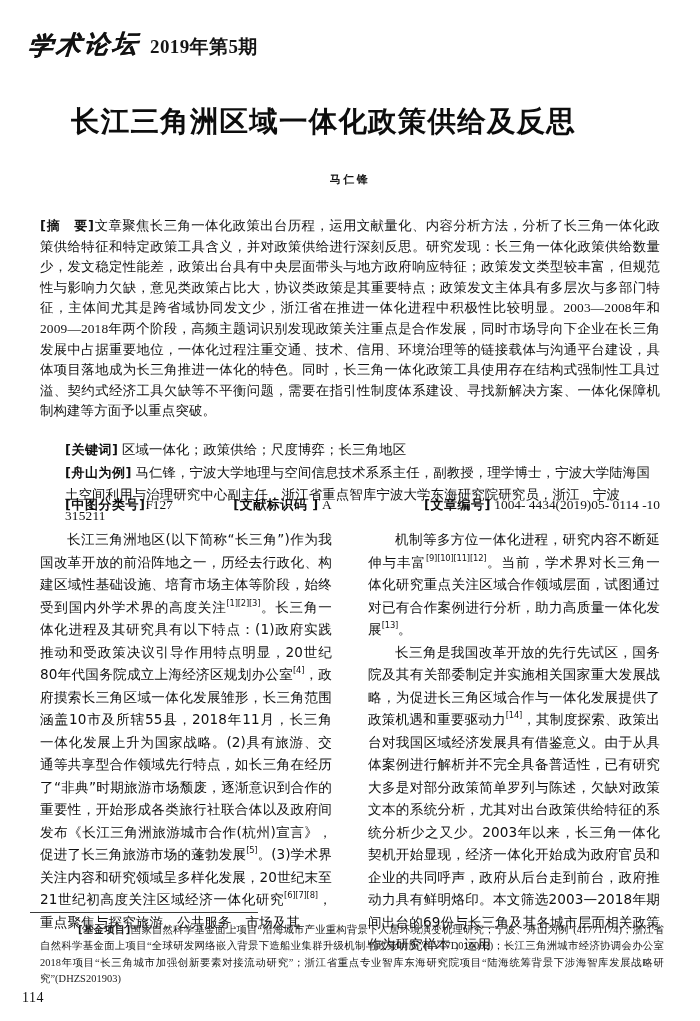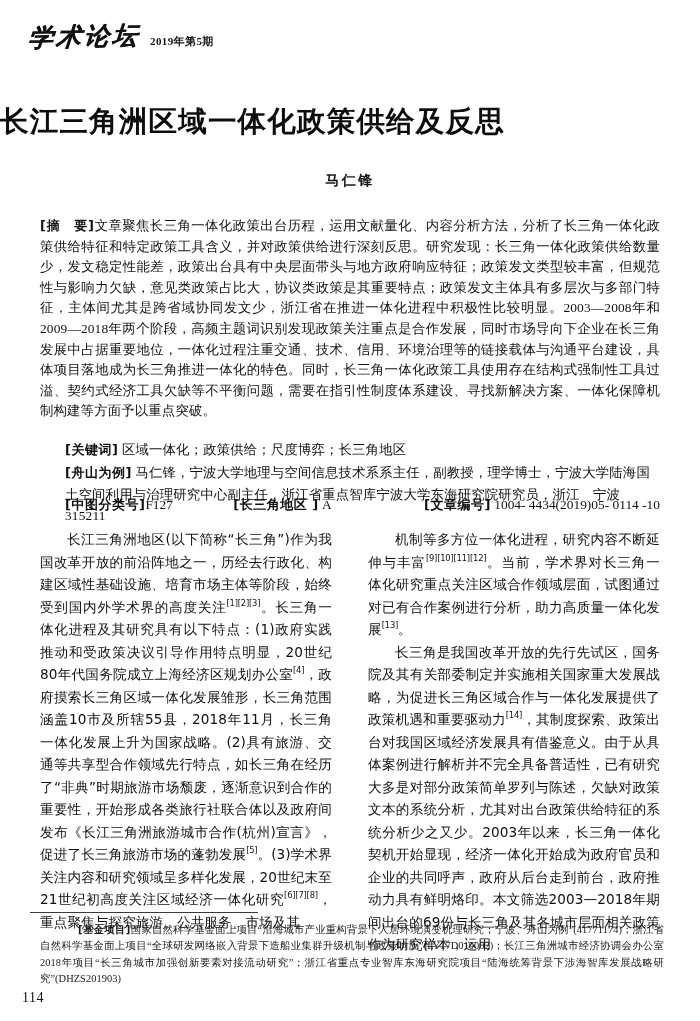--- a/index.html
+++ b/index.html
@@ -38,48 +38,48 @@
     font-size: 25px;
     font-weight: 700;
     letter-spacing: 3px;
     color: #121212;
     font-style: italic;
     transform: skewX(-6deg) rotate(-1.5deg);
     text-shadow: 0.5px 0 0 #111;
   }
   .masthead-issue {
     font-family: "Liberation Serif", serif;
-    font-size: 11px;
+    font-size: 19px;
     font-weight: 700;
     color: #151515;
     letter-spacing: 0.4px;
     margin-top: 16px;
   }
 
   
   .title {
     position: absolute;
     left: 0;
     top: 103px;
     width: 576px;
-    text-align: left;
+    text-align: right;
     font-family: "DejaVu Sans", sans-serif;
     font-size: 28.5px;
     font-weight: 700;
     letter-spacing: 1.2px;
     color: #0d0d0d;
   }
   .author {
     position: absolute;
     left: 0;
     top: 172px;
     width: 700px;
     text-align: center;
     font-family: Liberation Sans, sans-serif;
-    font-size: 14px;
+    font-size: 11px;
     font-weight: 700;
     letter-spacing: 2.5px;
     color: #141414;
   }
 
   
   .meta-block {
     position: absolute;
     left: 40px;
     top: 216px;
@@ -219,21 +219,21 @@
       <span class="tag">[舟山为例]</span>
       <span>马仁锋，宁波大学地理与空间信息技术系系主任，副教授，理学博士，宁波大学陆海国土空间利用与治理研究中心副主任，浙江省重点智库宁波大学东海研究院研究员，浙江　宁波　315211</span>
     </div>
   </div>
 
   <div class="codes">
     <div class="code-item code-cls">
       <span class="tag">[中图分类号]</span><span>F127</span>
     </div>
     <div class="code-item code-doc">
-      <span class="tag">[长三角地区 ]</span> <span>A</span>
+      <span class="tag">[文献标识码 ]</span> <span>A</span>
     </div>
     <div class="code-item code-num">
       <span class="tag">[文章编号]</span> <span>1004- 4434(2019)05- 0114 -10</span>
     </div>
   </div>
 
   <div class="columns">
     <div class="col" id="col-left">
         <p>长江三角洲地区(以下简称“长三角”)作为我国改革开放的前沿阵地之一，历经去行政化、构建区域性基础设施、培育市场主体等阶段，始终受到国内外学术界的高度关注<sup class="cite">[1][2][3]</sup>。长三角一体化进程及其研究具有以下特点：(1)政府实践推动和受政策决议引导作用特点明显，20世纪80年代国务院成立上海经济区规划办公室<sup class="cite">[4]</sup>，政府摸索长三角区域一体化发展雏形，长三角范围涵盖10市及所辖55县，2018年11月，长三角一体化发展上升为国家战略。(2)具有旅游、交通等共享型合作领域先行特点，如长三角在经历了“非典”时期旅游市场颓废，逐渐意识到合作的重要性，开始形成各类旅行社联合体以及政府间发布《长江三角洲旅游城市合作(杭州)宣言》，促进了长三角旅游市场的蓬勃发展<sup class="cite">[5]</sup>。(3)学术界关注内容和研究领域呈多样化发展，20世纪末至21世纪初高度关注区域经济一体化研究<sup class="cite">[6][7][8]</sup>，重点聚焦与探究旅游、公共服务、市场及其</p>
       </div>

